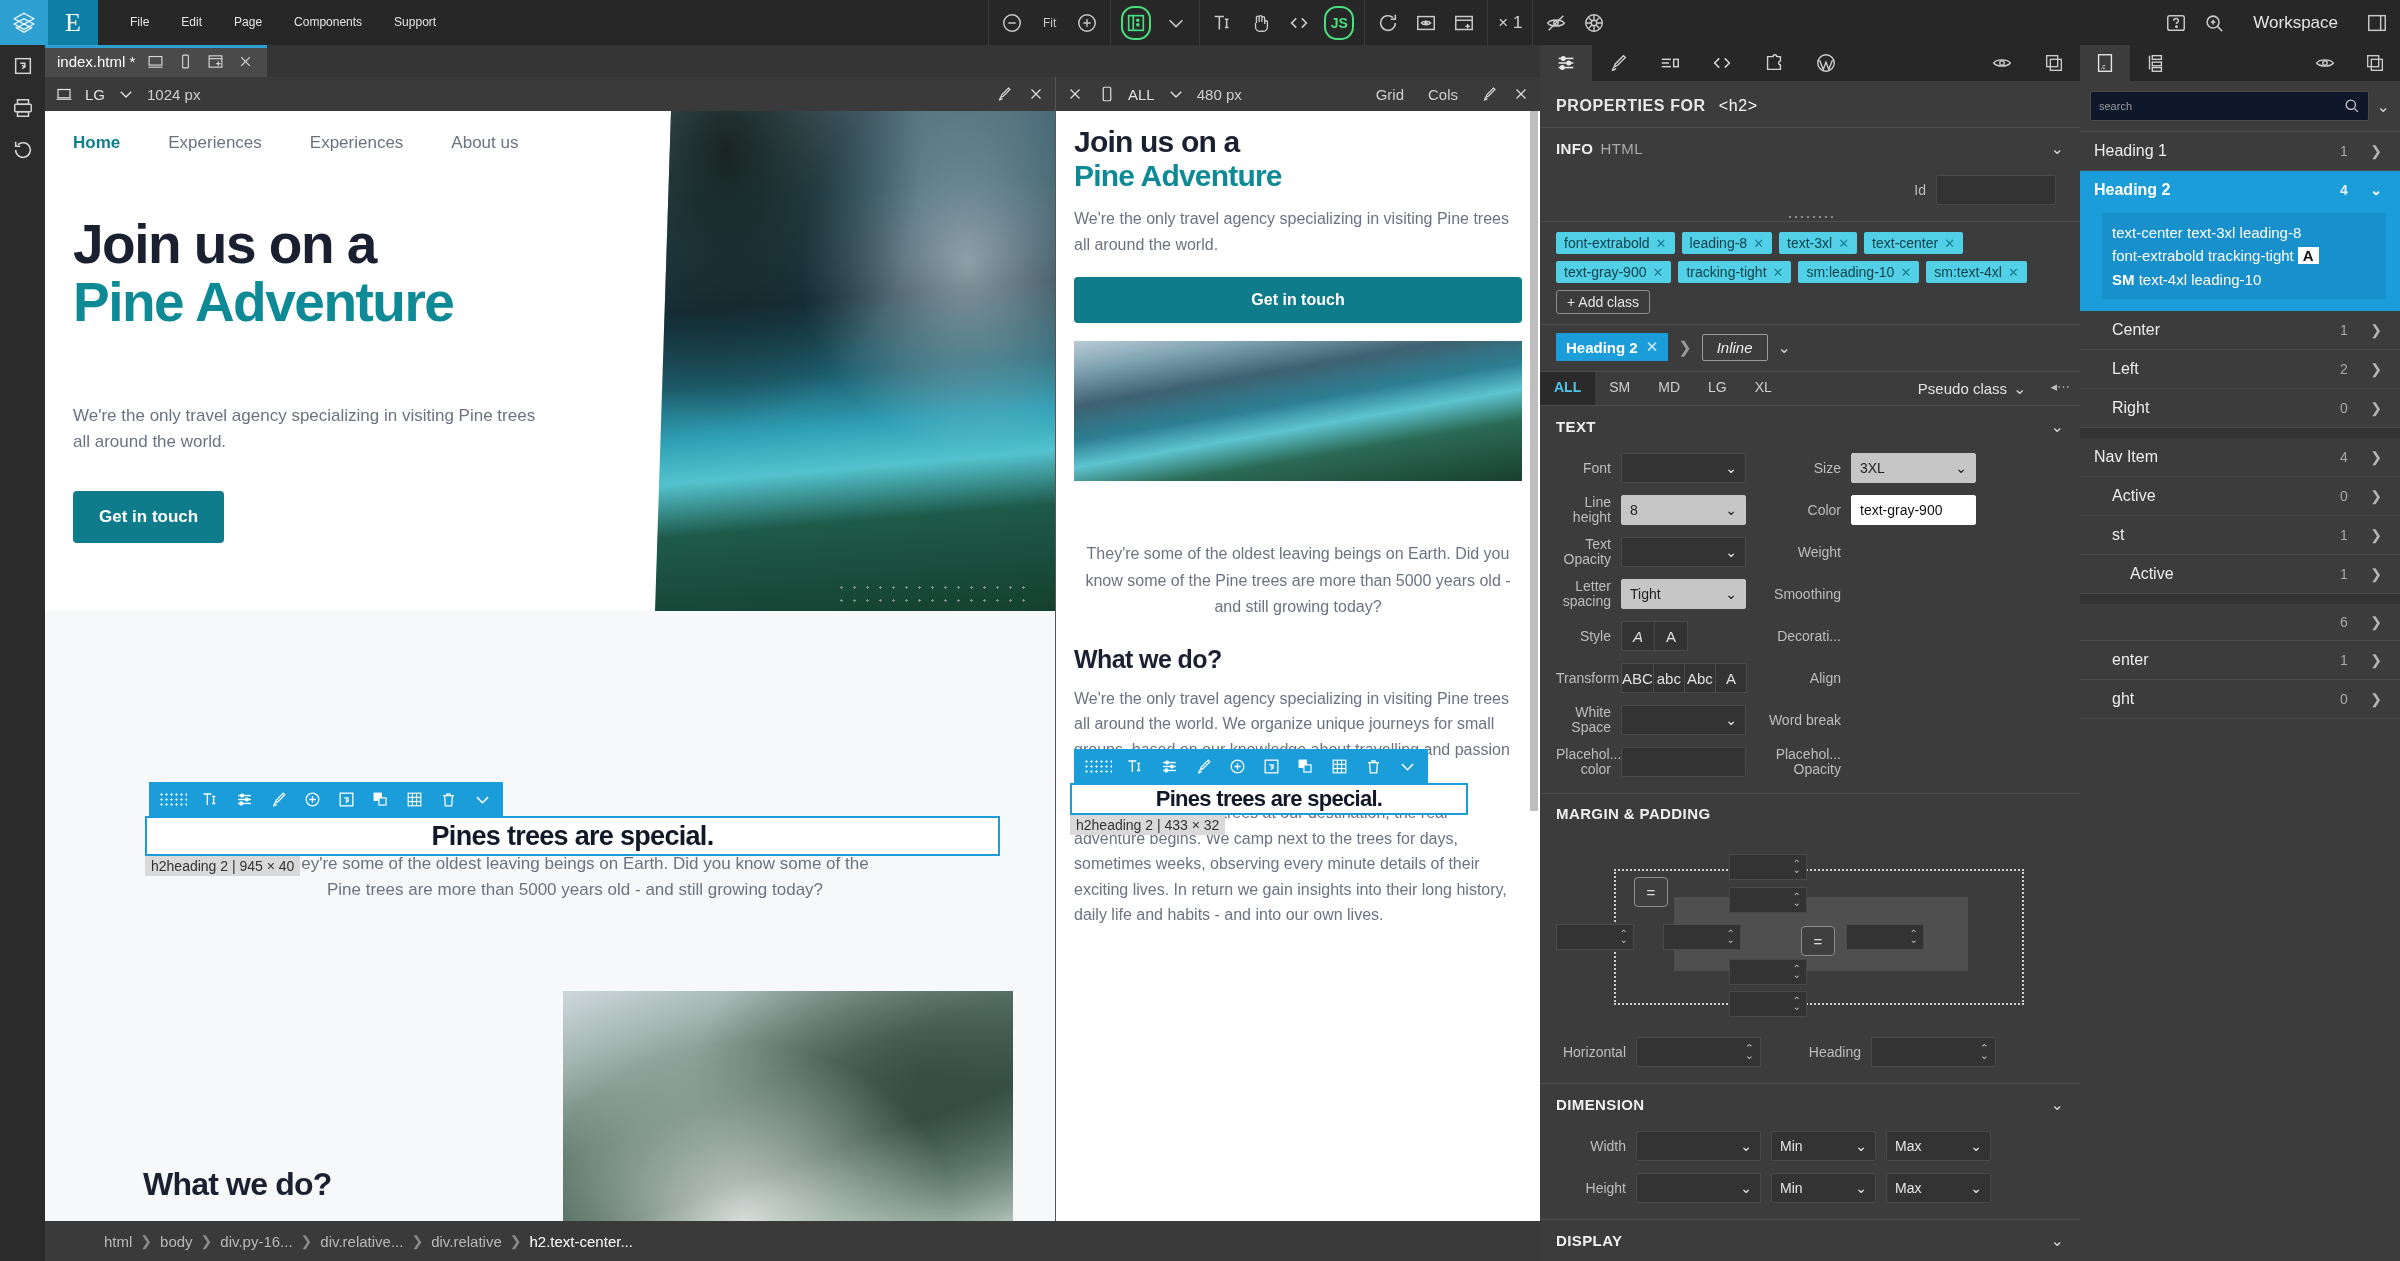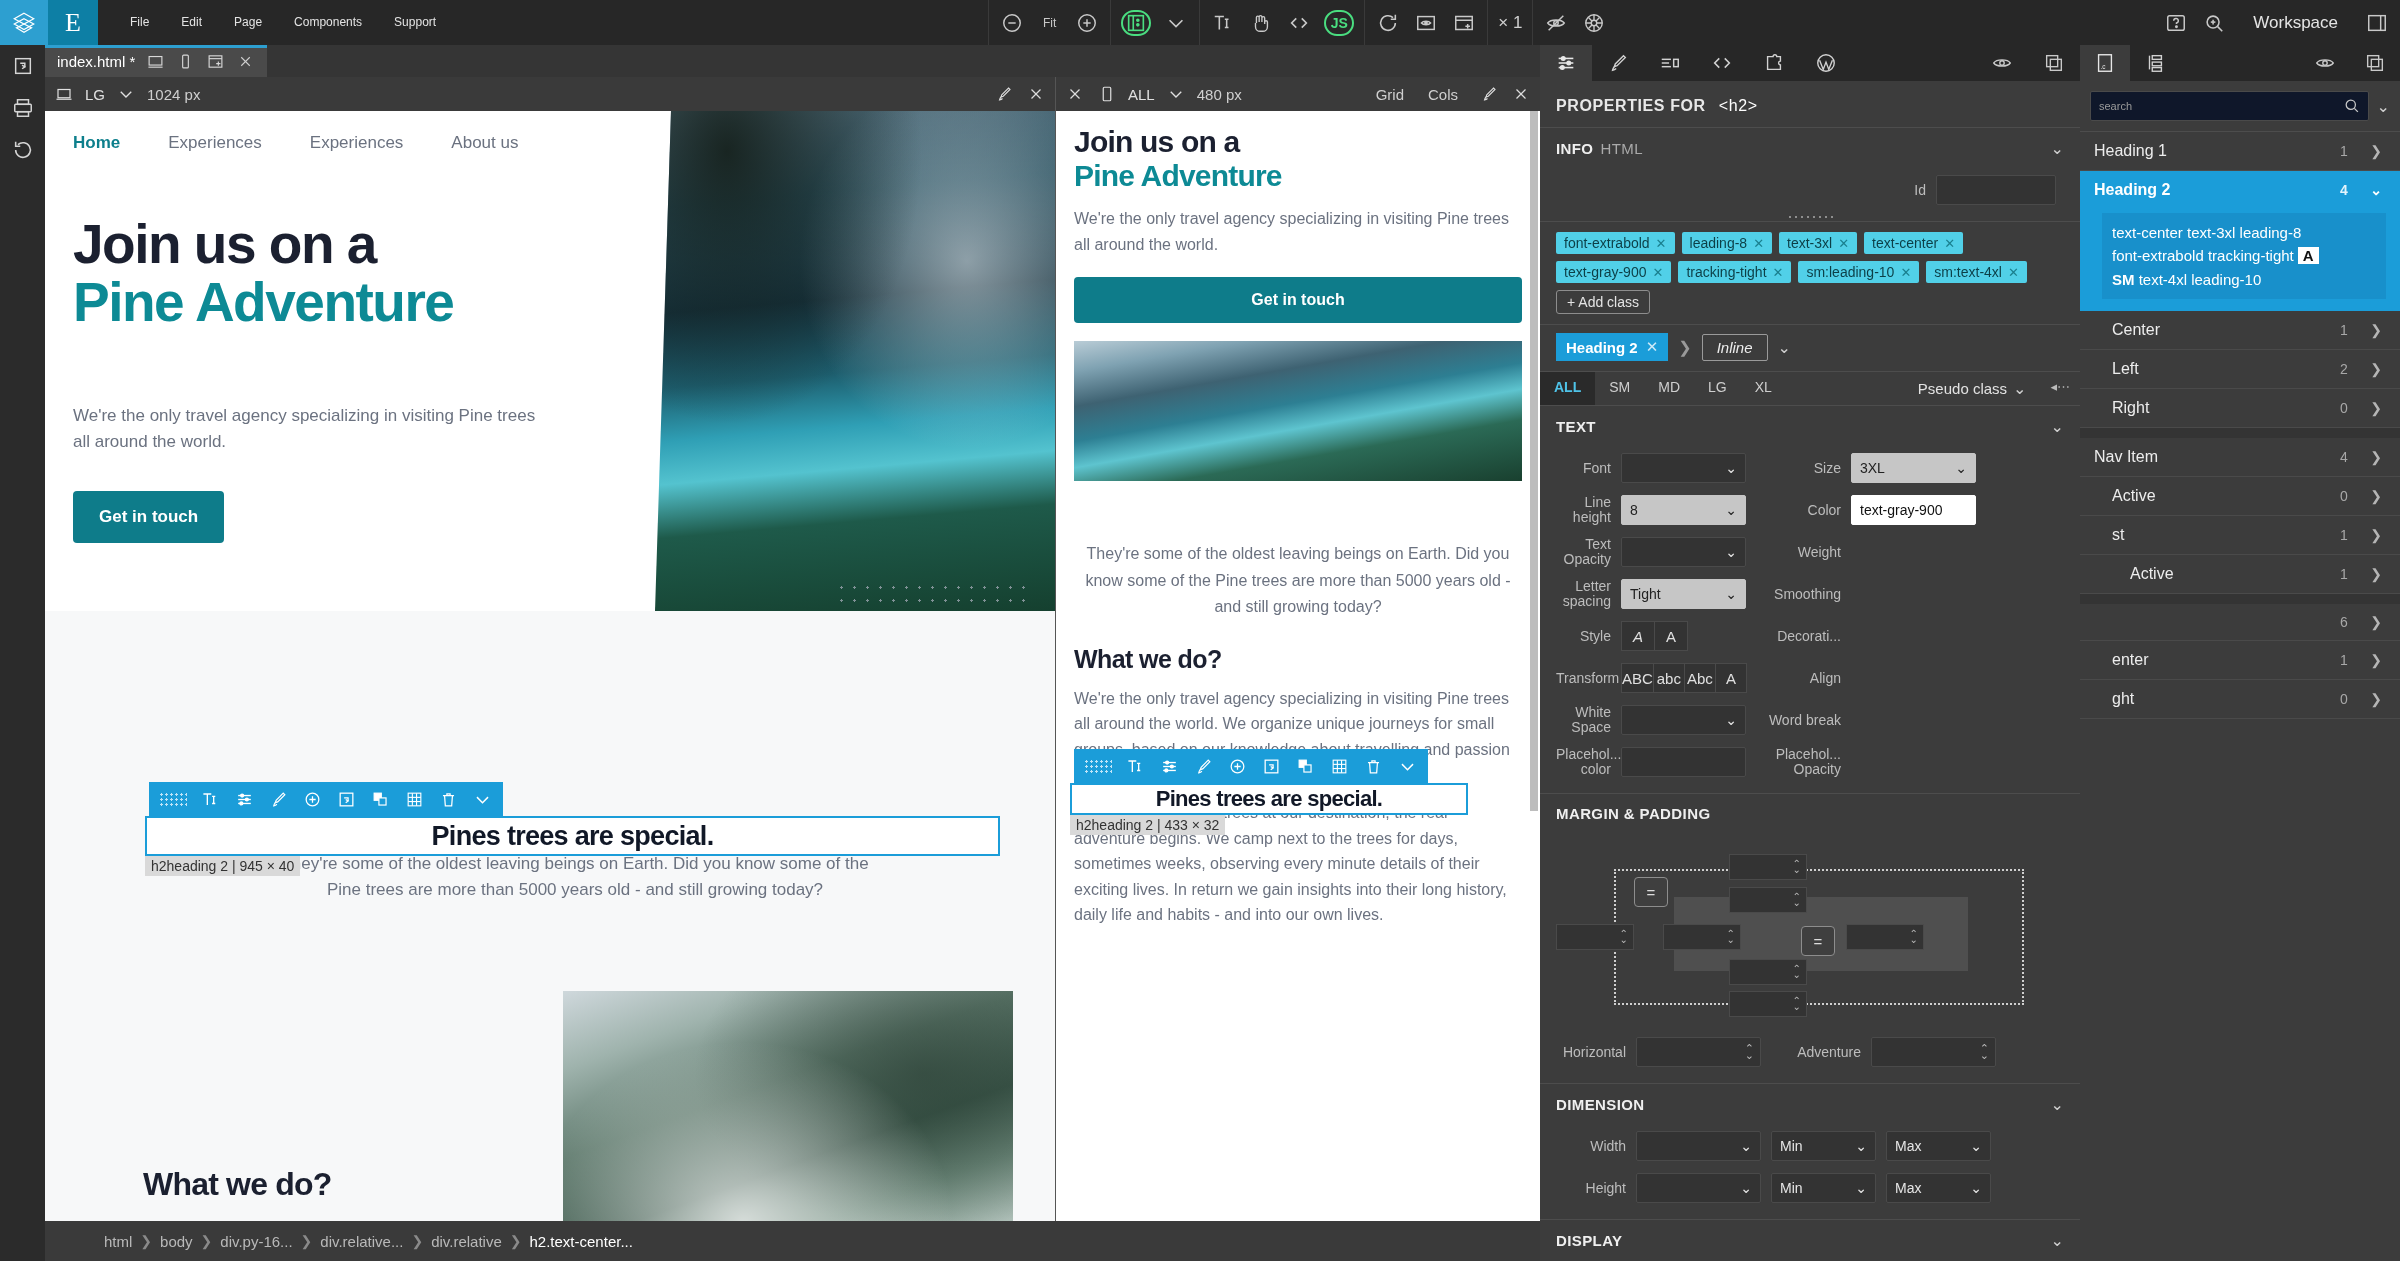--- a/index.html
+++ b/index.html
@@ -19,21 +19,21 @@
   .e-box { width: 50px; background: #0d7fa5; display:flex; align-items:center; justify-content:center;
            font-size: 26px; color:#fff; font-family:"Liberation Serif", serif; }
   .menu-items { display:flex; align-items:center; gap: 0; padding-left: 16px; }
   .menu-items .mi { padding: 0 16px; font-size: 12px; color: #e4e4e4; line-height: 45px; cursor: default;}
   .menu-spacer { flex: 1; }
   .tbgroup { display:flex; align-items:center; height:45px; padding: 0 10px; gap: 12px; border-left: 1px solid #3a3a3a;}
   .tbgroup.nb { border-left: none; }
   .ico { width: 26px; height: 26px; display:flex; align-items:center; justify-content:center; color:#c9c9c9; cursor:pointer;}
   .ico svg { width: 22px; height: 22px; }
   .ico.green { color:#4ade80; }
-  .ico.boxed { border: 2px solid #4ade80; border-radius:13px; width:30px; height:26px; color:#4ade80;}
+  .ico.boxed { border: 2px solid #4ade80; border-radius:13px; width:30px; height:34px; color:#4ade80;}
   .fitlabel { font-size:12px; color:#c9c9c9; padding: 0 6px; text-align: center; }
   .x1 { font-size: 17px; color:#d0d0d0; }
   .ws-label { font-size: 17px; color: #e4e4e4; padding: 0 14px; }
 
   
   .bodyrow { flex: 1; display:flex; min-height:0; }
 
   
   .lefttools { width: 45px; background: #2b2b2b; display:flex; flex-direction:column; align-items:center; padding-top: 8px; gap: 16px; flex:none;}
   .lefttools .ico { color:#d5d5d5; }
@@ -945,21 +945,21 @@
         <div class="mpfield" style="left:173px; top:152px; width:78px;">
             <span class="ar">⌃<br>⌄</span>
           </div>
       </div>
 
       <div class="frow" style="margin-top:12px;">
         <span class="flabel" style="width:70px;">Horizontal</span>
         <span class="spin" style="width:125px;">
             <span class="ar">⌃<br>⌄</span>
           </span>
-        <span class="flabel" style="width:90px;">Adventure</span>
+        <span class="flabel" style="width:90px;">Heading</span>
         <span class="spin" style="width:125px;">
             <span class="ar">⌃<br>⌄</span>
           </span>
       </div>
 
       <div class="hr" style="margin-top:10px;"></div>
       <div class="rowhead">
         <span class="h">DIMENSION</span>
         <span class="sp"></span>
         <span class="chev">⌄</span>

